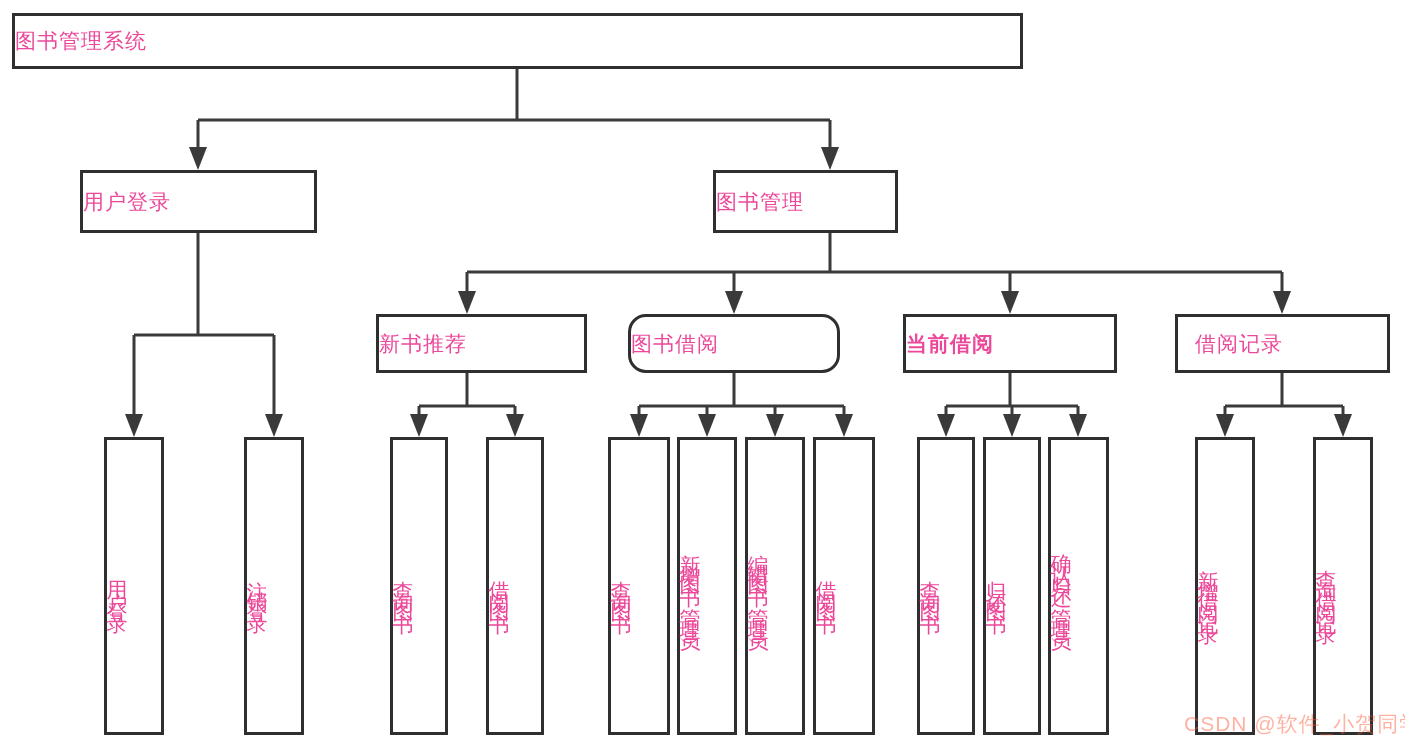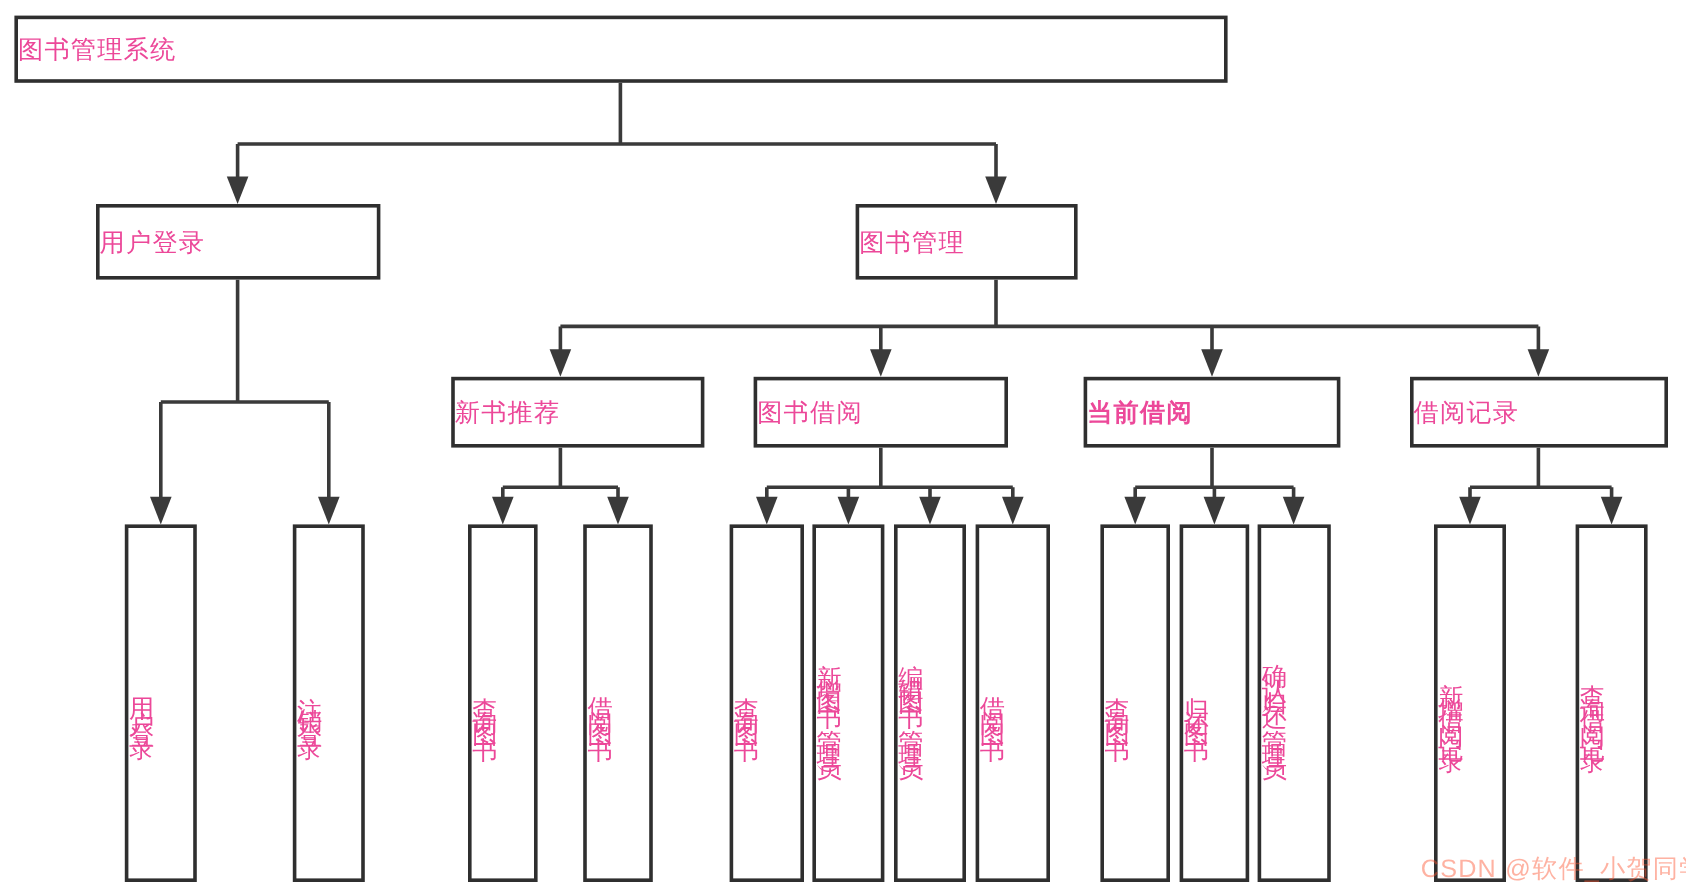--- a/index.html
+++ b/index.html
@@ -83,27 +83,27 @@
   <div class="node h" style="left:80px;top:170px;width:237px;height:63px;">
     <span class="lbl">用户登录</span>
   </div>
   <div class="node h" style="left:713px;top:170px;width:185px;height:63px;">
     <span class="lbl">图书管理</span>
   </div>
 
   <div class="node h" style="left:362px;top:314px;width:211px;height:59px;margin-left:14px;">
     <span class="lbl">新书推荐</span>
   </div>
-  <div class="node h" style="left:628px;top:314px;width:212px;height:59px;">
+  <div class="node h" style="left:628px;top:314px;width:212px;height:59px;border-radius:18px;">
     <span class="lbl">图书借阅</span>
   </div>
   <div class="node h" style="left:903px;top:314px;width:214px;height:59px;font-weight:bold;">
     <span class="lbl">当前借阅</span>
   </div>
-  <div class="node h" style="left:1175px;top:314px;width:215px;height:59px;">
+  <div class="node h" style="left:1175px;top:314px;width:215px;height:59px;padding-left:17px;">
     <span class="lbl">借阅记录</span>
   </div>
 
   <div class="node v" style="left:104px;top:437px;width:60px;height:298px;">
     <span class="lbl">用户登录</span>
   </div>
   <div class="node v" style="left:244px;top:437px;width:60px;height:298px;">
     <span class="lbl">注销登录</span>
   </div>
 

